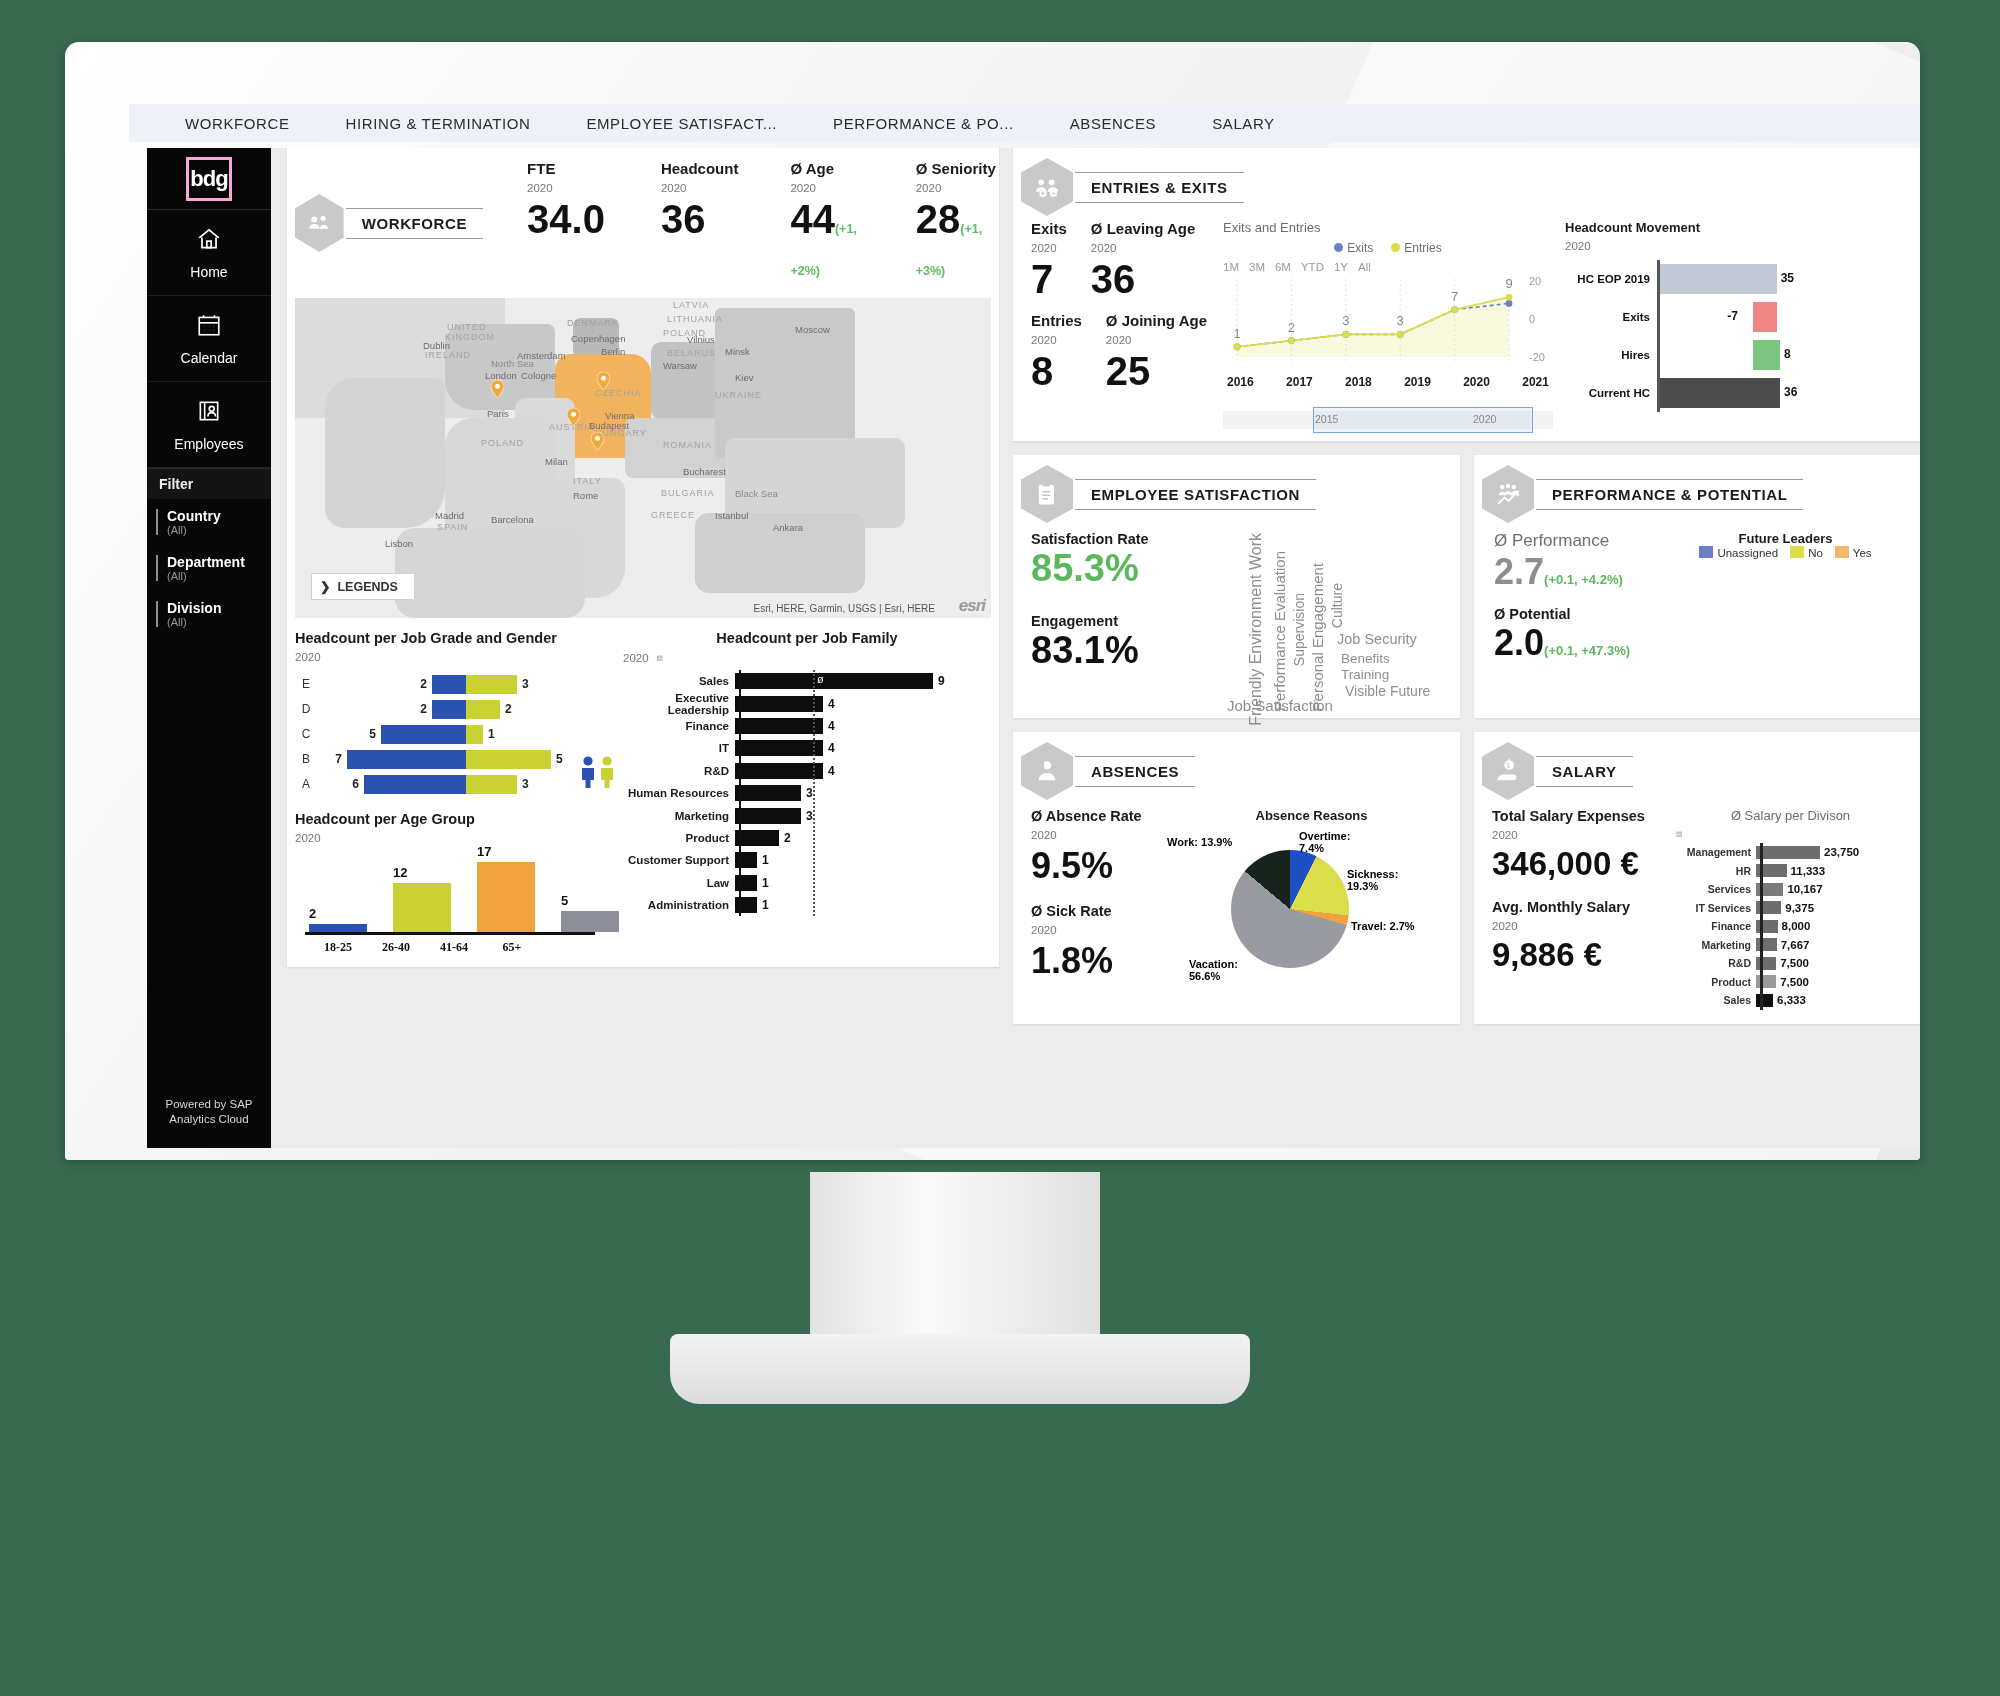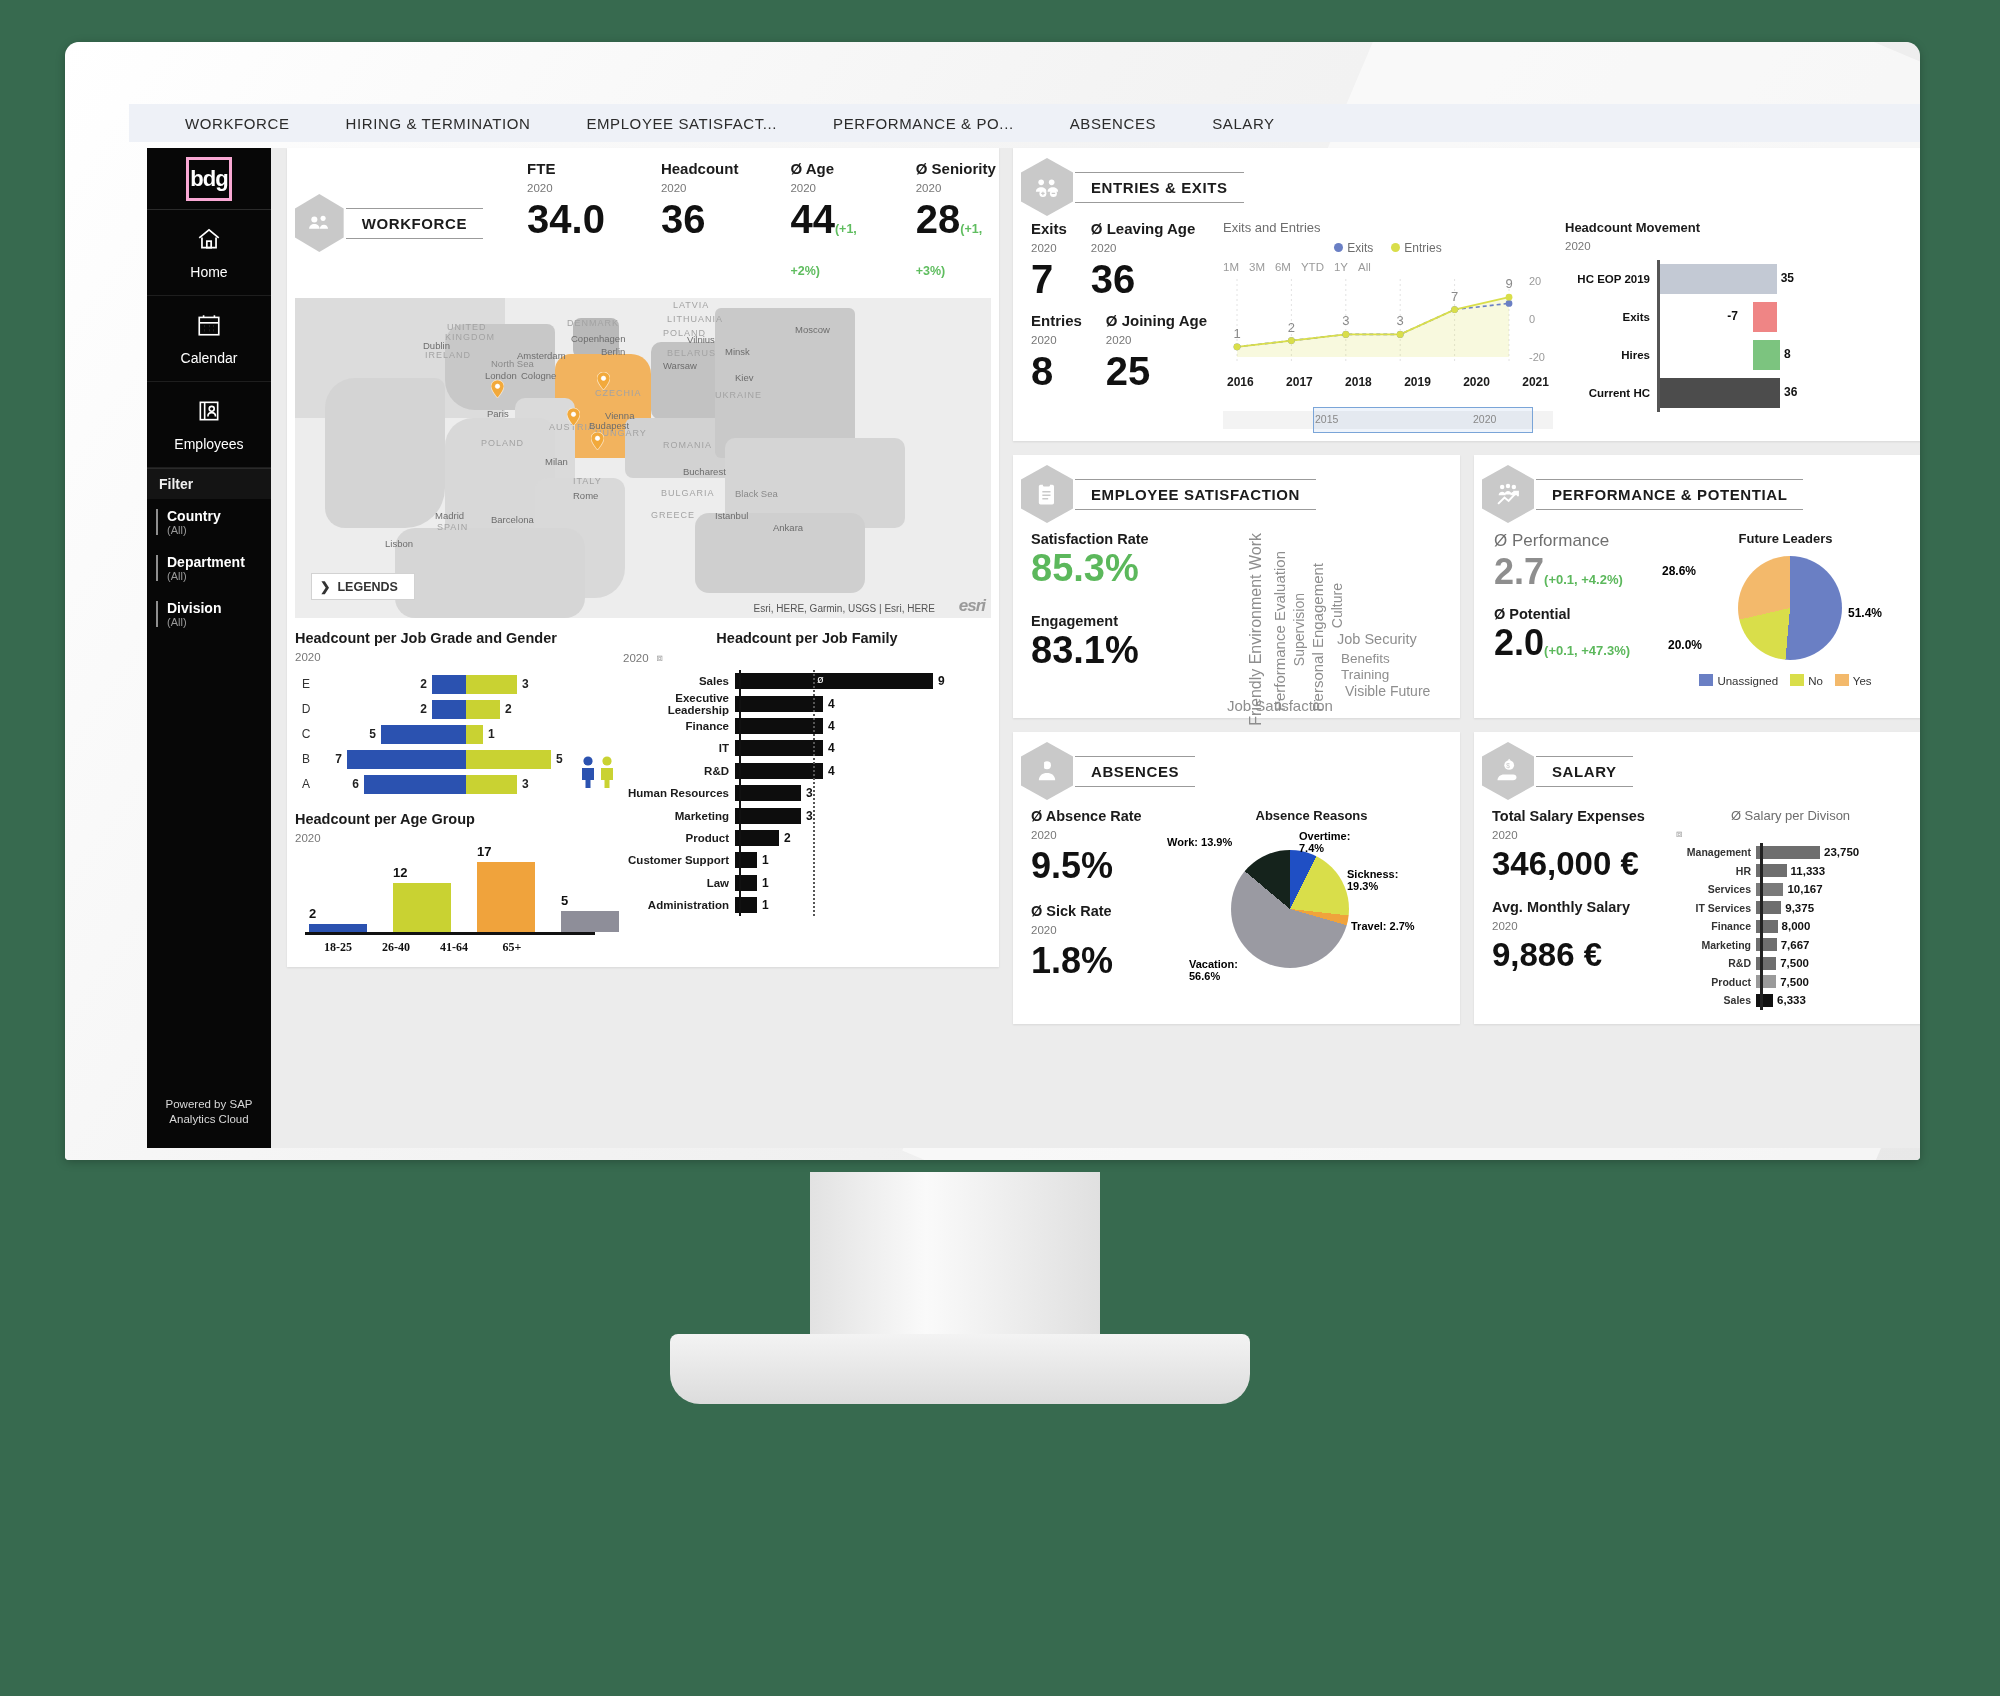--- a/index.html
+++ b/index.html
@@ -783,26 +783,20 @@
                         <div style="font-size:36px;font-weight:700;color:#8e8e8e;line-height:1.15;">
                           <span>2.7</span><span style="font-size:13px;color:#5cb85c;font-weight:700;">(+0.1, +4.2%)</span>
                         </div>
                         <div style="font-size:14.5px;font-weight:700;color:#1b1b1b;margin-top:14px;">Ø Potential</div>
                         <div style="font-size:36px;font-weight:700;color:#111;line-height:1.15;">
                           <span>2.0</span><span style="font-size:13px;color:#5cb85c;font-weight:700;">(+0.1, +47.3%)</span>
                         </div>
                       </div>
                       <div style="flex:1;">
                         <div style="text-align:center;font-size:13px;font-weight:700;color:#1b1b1b;">Future Leaders</div>
-                        <div style="position:relative;height:120px;margin-top:8px;">
-                          <div class="pie" id="fl-pie" style="position: absolute; left: 76px; top: 2px; width: 104px; height: 104px; background: conic-gradient(rgb(106, 127, 196) 0deg, rgb(106, 127, 196) 185.04deg, rgb(217, 222, 74) 185.04deg, rgb(217, 222, 74) 257.04deg, rgb(243, 185, 107) 257.04deg, rgb(243, 185, 107) 360deg);"></div>
-                          <div style="position:absolute;left:0;top:10px;font-size:12px;font-weight:700;">28.6%</div>
-                          <div style="position:absolute;left:186px;top:52px;font-size:12px;font-weight:700;">51.4%</div>
-                          <div style="position:absolute;left:6px;top:84px;font-size:12px;font-weight:700;">20.0%</div>
-                        </div>
                         <div class="pielegend" id="fl-legend">
                             <span><i style="background:#6a7fc4"></i>Unassigned</span>
                             <span><i style="background:#d9de4a"></i>No</span>
                             <span><i style="background:#f3b96b"></i>Yes</span>
                           </div>
                       </div>
                     </div>
                   </div>
                 </div>
 

